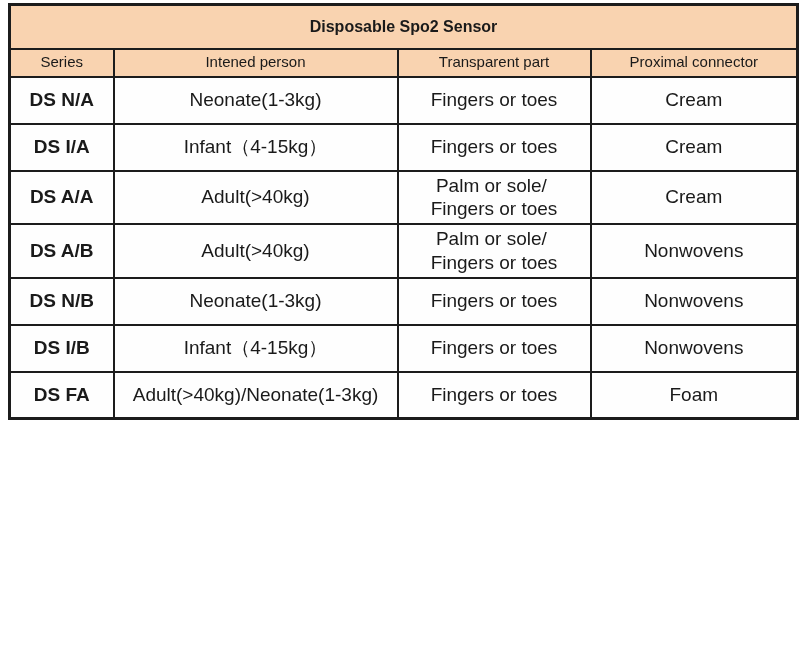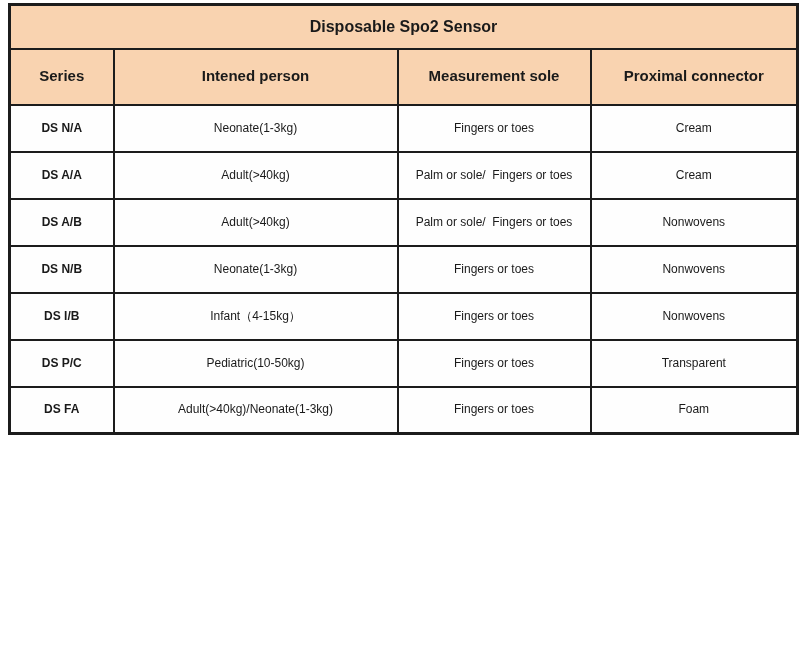--- a/index.html
+++ b/index.html
@@ -27,34 +27,34 @@
     table-layout: fixed;
     width: 788px;
     border: 3px solid var(--border_color);
   }
   table.spec-table td, table.spec-table th {
     border: 2px solid var(--border_color);
     text-align: center;
     vertical-align: middle;
     padding: 2px 6px;
     background: var(--cell_bg);
-    font-size: 12px;
+    font-size: 19px;
     line-height: 1.25;
   }
   tr.title-row td {
     background: var(--header_bg);
     font-weight: bold;
     font-size: 16px;
     height: 44px;
   }
   tr.header-row th {
     background: var(--header_bg);
-    font-weight: bold;
+    font-weight: normal;
     font-size: 15px;
-    height: 56px;
+    height: 28px;
   }
   tr.data-row td { height: 47px; }
   td.series-cell { font-weight: bold; }
 </style>
 </head>
 <body>
 
 <div class="sheet">
   <table class="spec-table">
     <colgroup>
@@ -63,27 +63,33 @@
       <col style="width:193px">
       <col style="width:207px">
     </colgroup>
     <tbody>
       <tr class="title-row">
         <td colspan="4">Disposable Spo2 Sensor</td>
       </tr>
       <tr class="header-row">
         <th>Series</th>
         <th>Intened person</th>
-        <th>Measurement sole</th>
+        <th>Transparent part</th>
         <th>Proximal connector</th>
       </tr>
 
       <tr class="data-row">
         <td class="series-cell">DS N/A</td>
         <td>Neonate(1-3kg)</td>
+        <td>Fingers or toes</td>
+        <td>Cream</td>
+      </tr>
+      <tr class="data-row">
+        <td class="series-cell">DS I/A</td>
+        <td>Infant（4-15kg）</td>
         <td>Fingers or toes</td>
         <td>Cream</td>
       </tr>
       <tr class="data-row">
         <td class="series-cell">DS A/A</td>
         <td>Adult(&gt;40kg)</td>
         <td>Palm or sole/&nbsp; Fingers or toes</td>
         <td>Cream</td>
       </tr>
       <tr class="data-row">
@@ -98,26 +104,20 @@
         <td>Fingers or toes</td>
         <td>Nonwovens</td>
       </tr>
       <tr class="data-row">
         <td class="series-cell">DS I/B</td>
         <td>Infant（4-15kg）</td>
         <td>Fingers or toes</td>
         <td>Nonwovens</td>
       </tr>
       <tr class="data-row">
-        <td class="series-cell">DS P/C</td>
-        <td>Pediatric(10-50kg)</td>
-        <td>Fingers or toes</td>
-        <td>Transparent</td>
-      </tr>
-      <tr class="data-row">
         <td class="series-cell">DS FA</td>
         <td>Adult(&gt;40kg)/Neonate(1-3kg)</td>
         <td>Fingers or toes</td>
         <td>Foam</td>
       </tr>
     </tbody>
   </table>
 </div>
 
 </body></html>

